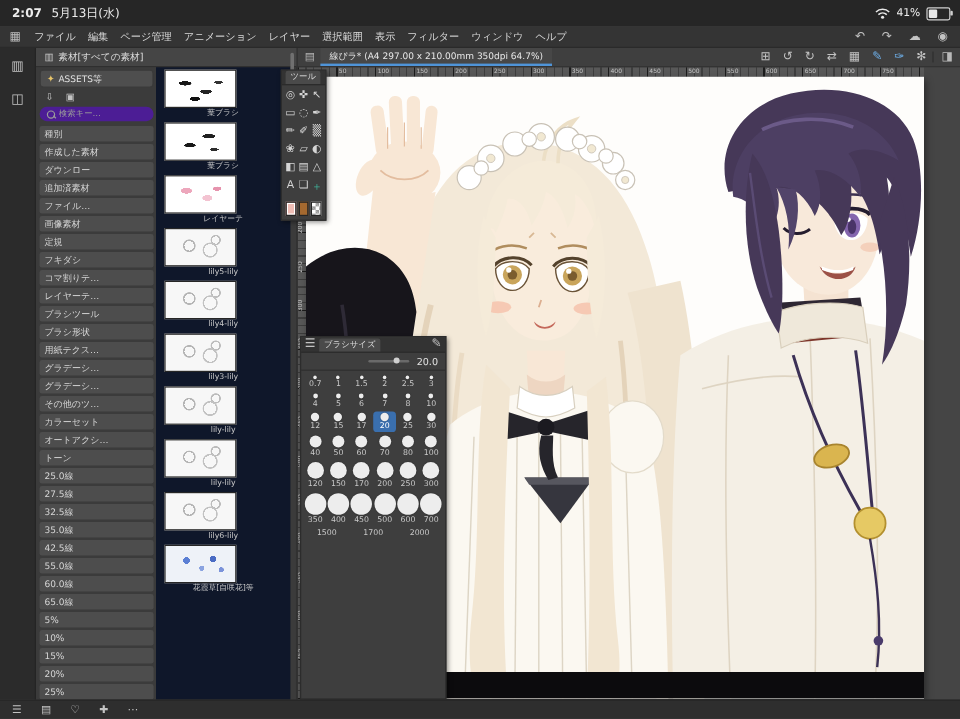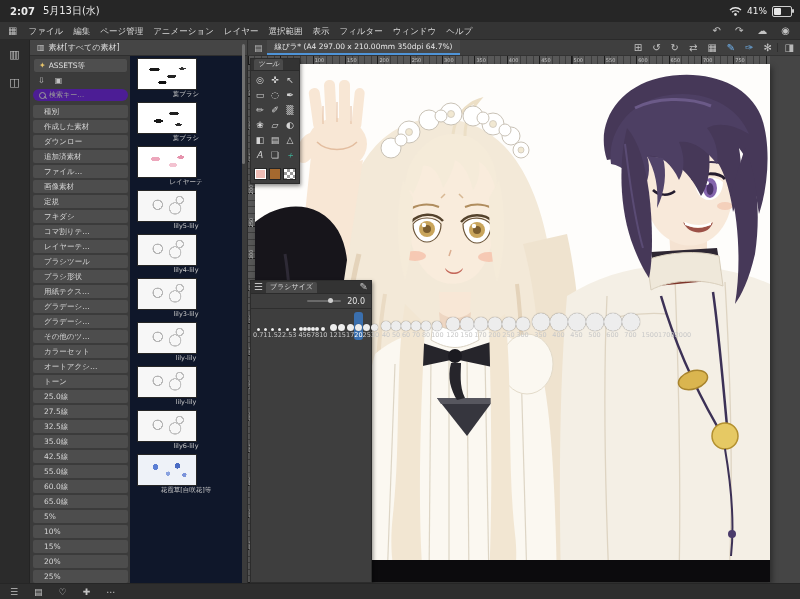--- a/index.html
+++ b/index.html
@@ -47,21 +47,21 @@
   #cat-tools{height:12px;display:flex;gap:10px;align-items:center;padding:0 5px;margin-bottom:2px;}
   #cat-tools .bar-icon{font-size:8px;}
   .searchbox{height:12px;background:#4c1d95;border-radius:7px;display:flex;align-items:center;gap:3px;padding:0 6px;margin-bottom:4px;}
   .mag{width:5px;height:5px;border:1px solid #9a9a9a;border-radius:50%;position:relative;flex:none;}
   .mag:after{content:"";position:absolute;left:4px;top:4px;width:3px;height:1px;background:#9a9a9a;transform:rotate(45deg);}
   .search-input{background:transparent;border:none;outline:none;color:#bbb;font-size:7px;width:70px;
                 font-family:"DejaVu Sans",sans-serif;padding:0;}
   .search-input::placeholder{color:#9a9a9a;}
   #category-list{display:flex;flex-direction:column;gap:2px;}
   .cat-btn{height:13px;background:#4d4d4d;border-radius:2px;color:#d6d6d6;font-size:7.5px;line-height:13px;
-           padding:0 11px;white-space:nowrap;overflow:hidden;box-sizing:border-box;}
+           padding:0 4px;white-space:nowrap;overflow:hidden;box-sizing:border-box;}
   #material-list{position:absolute;top:16px;left:100px;right:5px;bottom:0;background:#0f172a;overflow:hidden;}
   .mat-item{height:44px;position:relative;}
   .thumb{position:absolute;left:7px;top:2px;width:60px;height:32px;background:#fff;border:1px solid #262626;box-sizing:border-box;}
   .mat-label{position:absolute;left:0;right:0;top:34px;height:9px;color:#c9c9c9;font-size:6.5px;line-height:9px;
              text-align:center;white-space:nowrap;overflow:hidden;}
   .scrollbar{position:absolute;right:1px;top:4px;width:3px;height:120px;background:#707070;border-radius:2px;}
   
   .thumb--leaves-dark{background-image:radial-gradient(ellipse 9px 3px at 28% 35%,#181818 58%,transparent 60%),
     radial-gradient(ellipse 8px 3px at 58% 58%,#242424 58%,transparent 60%),
     radial-gradient(ellipse 7px 3px at 42% 78%,#101010 58%,transparent 60%),
@@ -92,40 +92,40 @@
   .ruler-left{position:absolute;left:0;top:8px;width:7px;height:519px;background:#585858;
     background-image:repeating-linear-gradient(180deg,rgba(0,0,0,.30) 0 1px,transparent 1px 6.47px),
                      repeating-linear-gradient(180deg,rgba(0,0,0,.55) 0 1px,transparent 1px 32.35px);}
   .rlbl{position:absolute;top:0;font-size:5px;line-height:8px;color:#c6c6c6;}
   .rlbl-v{left:-5px;width:16px;text-align:center;transform:rotate(-90deg);line-height:7px;}
   .canvas{position:absolute;left:7px;top:8px;width:515px;height:518px;background:#fff;
           box-shadow:2px 3px 6px rgba(0,0,0,.4);}
   .canvas svg{display:block;}
   
   .pal{position:absolute;background:#3e3e3e;border:1px solid #2c2c2c;box-shadow:1px 2px 4px rgba(0,0,0,.45);box-sizing:border-box;}
-  .toolpal{left:250px;top:58px;width:50px;height:126px;font-style:italic;}
+  .toolpal{left:234px;top:58px;width:38px;height:126px;}
   .pal-head{height:12px;background:#333;display:flex;align-items:center;gap:3px;color:#d9d9d9;
             font-size:7px;padding:0 3px;border-bottom:1px solid #2b2b2b;box-sizing:border-box;}
   .pal-tab{background:#4a4a4a;padding:0 4px;line-height:11px;border-radius:2px 2px 0 0;white-space:nowrap;}
   #tool-grid{display:grid;grid-template-columns:repeat(3,1fr);gap:1px;padding:2px;}
   .tool{height:14px;display:flex;align-items:center;justify-content:center;color:#d5d5d5;font-size:9px;}
   .swatches{position:absolute;left:3px;right:3px;bottom:3px;display:flex;gap:2px;}
   .sw{flex:1;height:12px;border:1px solid #262626;box-sizing:border-box;}
   .sw--main{box-shadow:inset 0 0 0 1px #fff;}
   .sw--checker{background-color:#fff;background-image:
     linear-gradient(45deg,#9a9a9a 25%,transparent 25%,transparent 75%,#9a9a9a 75%),
     linear-gradient(45deg,#9a9a9a 25%,transparent 25%,transparent 75%,#9a9a9a 75%);
     background-size:6px 6px;background-position:0 0,3px 3px;}
   .brushpal{left:250px;top:280px;width:122px;height:303px;}
   .bp-head{height:13px;}
   .bp-value{height:14px;display:flex;align-items:center;justify-content:flex-end;gap:6px;color:#e4e4e4;
             font-size:8px;padding:0 6px;border-bottom:1px solid #2e2e2e;}
   .bp-slider{width:34px;height:2px;background:#6a6a6a;border-radius:1px;position:relative;}
   .bp-slider:after{content:"";position:absolute;left:60%;top:-2px;width:5px;height:5px;border-radius:50%;background:#cfcfcf;}
-  #size-grid{display:flex;flex-direction:row;gap:2px;padding:3px 2px;}
+  #size-grid{display:flex;flex-direction:column;gap:2px;padding:3px 2px;}
   .size-row{display:flex;}
   .size-cell{flex:1;display:flex;flex-direction:column;align-items:center;justify-content:flex-end;gap:1px;padding:1px 0;border-radius:3px;}
   .dot{background:#ededed;border-radius:50%;flex:none;box-shadow:0 0 1px rgba(0,0,0,.6);}
   .slbl{font-size:6.5px;line-height:7px;color:#c8c8c8;}
   .size-cell.sel{background:#3a6fae;}
   .size-cell.sel .slbl{color:#fff;}
   
   .bottombar{position:absolute;left:0;right:0;bottom:0;height:16px;background:#2e2e2e;border-top:1px solid #262626;
              display:flex;align-items:center;box-sizing:border-box;}
   #bottom-icons{display:flex;gap:16px;margin-left:10px;}

